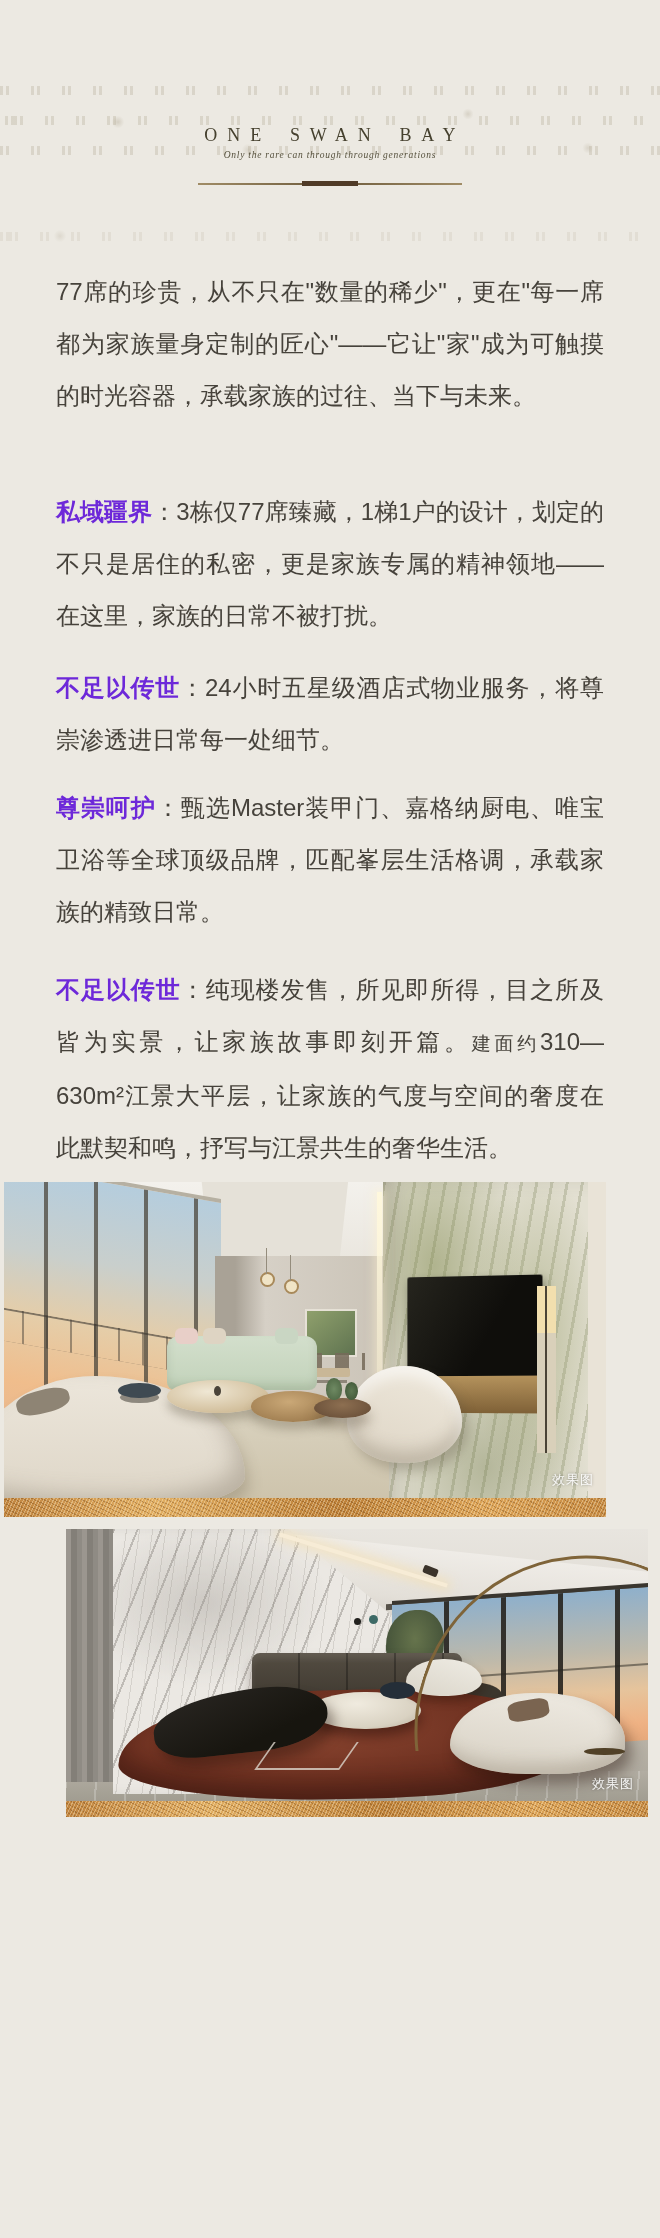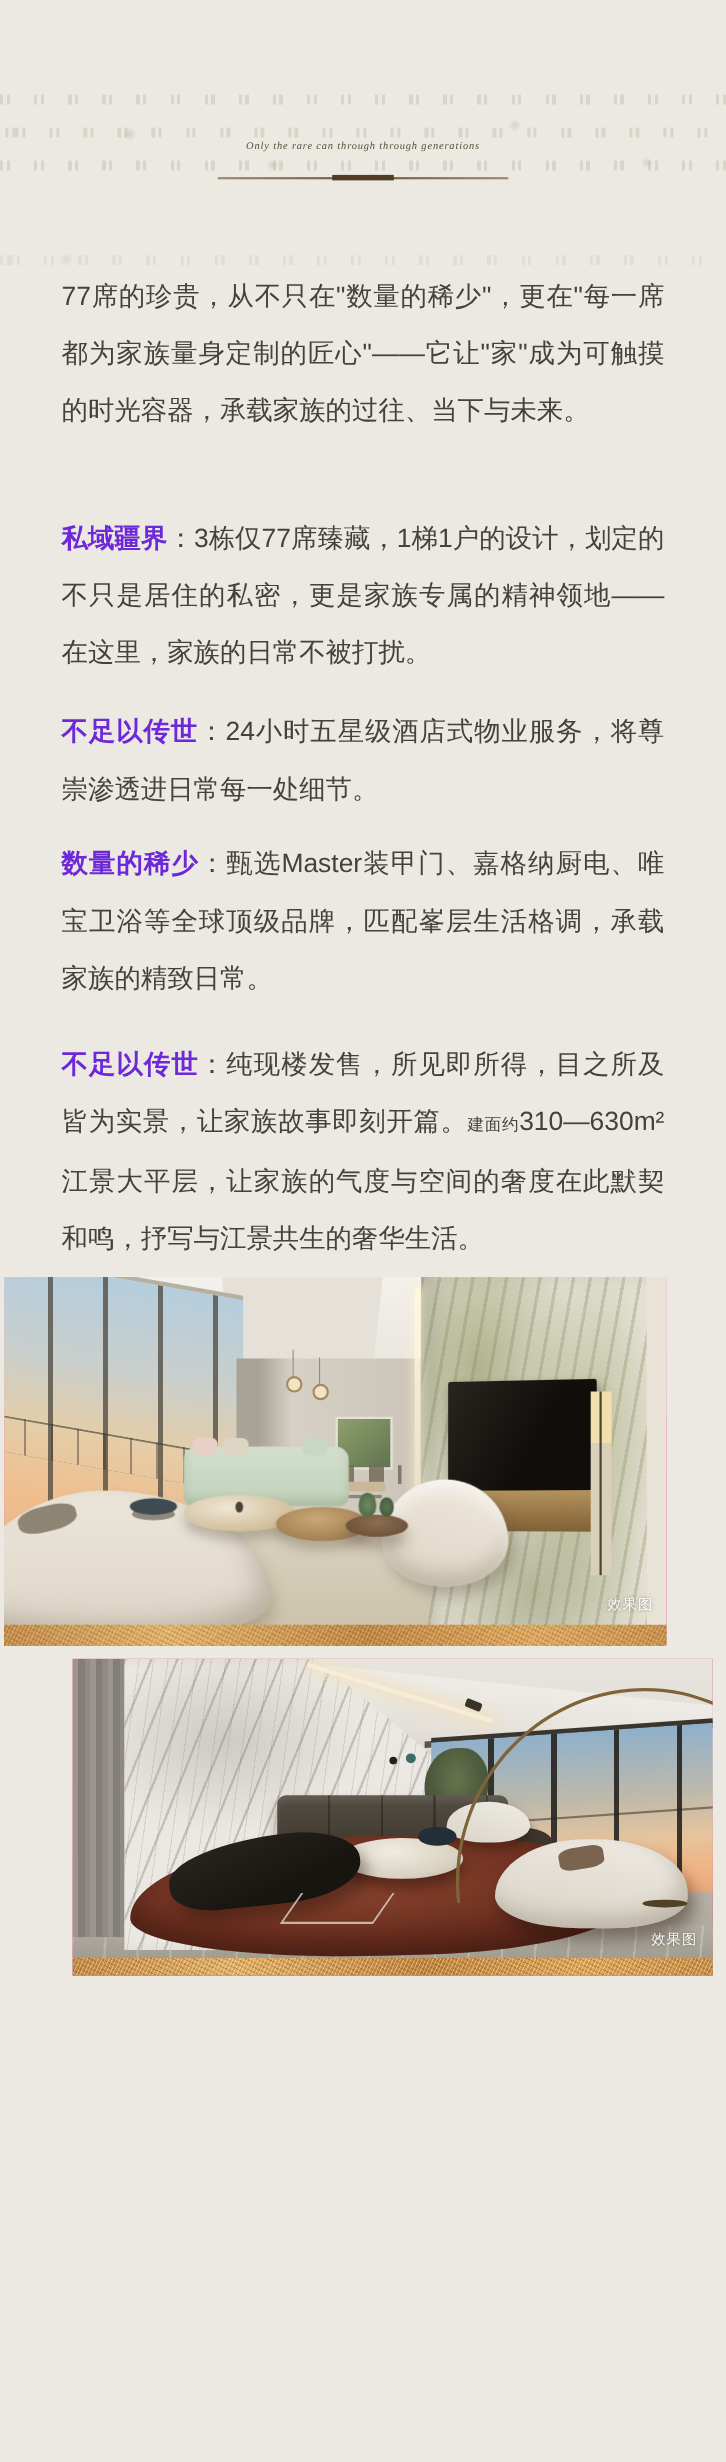--- a/index.html
+++ b/index.html
@@ -63,25 +63,25 @@
   .para{
     margin:0 0 20px 0;font-size:24px;line-height:52px;
     text-align:justify;color:#46423b;
   }
   .para.intro{margin-bottom:64px;}
   .para.m16{margin-bottom:16px;}
   .para.m26{margin-bottom:26px;}
   .para.m24{margin-bottom:24px;}
   .para.last{margin-bottom:0;}
   .label{font-weight:700;color:#6d28d9;}
-  .note{font-size:15px;}
+  .note{font-size:19px;}
   
   .photo{
     position:relative;overflow:hidden;margin:0;padding:0;
-    background:#ec4899;
+    background:#000000;
   }
   .photo1{width:602px;height:335px;margin:8px 0 0 4px;}
   .photo2{width:582px;height:288px;margin:12px 0 0 66px;}
   .photo *{position:absolute;}
   .gold-strip{
     left:0;right:0;bottom:0;
     background:
       repeating-linear-gradient(115deg, rgba(255,240,205,.38) 0 1px, transparent 1px 3px),
       repeating-linear-gradient(25deg, rgba(105,60,15,.32) 0 1px, transparent 1px 4px),
       linear-gradient(90deg,#c18540,#e2af63 25%,#bd8038 55%,#dda457 80%,#c68a42);
@@ -257,35 +257,36 @@
 
   <div class="bg-pattern">
     <div class="pattern-row r1"></div>
     <div class="pattern-row r2"></div>
     <div class="pattern-row r3"></div>
     <div class="pattern-row r4"></div>
     <div class="pattern-motifs"></div>
   </div>
 
   <header class="header">
+    <div class="brand">ONE SWAN BAY</div>
     <div class="tagline">Only the rare can through through generations</div>
     <div class="divider">
       <span class="line"></span>
       <span class="accent"></span>
     </div>
   </header>
 
   <main class="article">
     <p class="para intro">77席的珍贵，从不只在"数量的稀少"，更在"每一席都为家族量身定制的匠心"——它让"家"成为可触摸的时光容器，承载家族的过往、当下与未来。</p>
 
     <p class="para"><span class="label">私域疆界</span><span>：</span><span>3栋仅77席臻藏，1梯1户的设计，划定的不只是居住的私密，更是家族专属的精神领地——在这里，家族的日常不被打扰。</span></p>
 
     <p class="para m16"><span class="label">不足以传世</span><span>：</span><span>24小时五星级酒店式物业服务，将尊崇渗透进日常每一处细节。</span></p>
 
-    <p class="para m26"><span class="label">数量的稀少</span><span>：</span><span>甄选Master装甲门、嘉格纳厨电、唯宝卫浴等全球顶级品牌，匹配峯层生活格调，承载家族的精致日常。</span></p>
+    <p class="para m26"><span class="label">尊崇呵护</span><span>：</span><span>甄选Master装甲门、嘉格纳厨电、唯宝卫浴等全球顶级品牌，匹配峯层生活格调，承载家族的精致日常。</span></p>
 
 
     <p class="para last"><span class="label">不足以传世</span><span>：</span><span>纯现楼发售，所见即所得，目之所及皆为实景，让家族故事即刻开篇。</span><span class="note">建面约</span><span>310—630m²江景大平层，让家族的气度与空间的奢度在此默契和鸣，抒写与江景共生的奢华生活。</span></p>
   </main>
 
   <figure class="photo photo1">
     <div class="p1-base"></div>
     <div class="p1-ceiling"></div>
     <div class="p1-beam"></div>
     <div class="p1-cove c1"></div>

